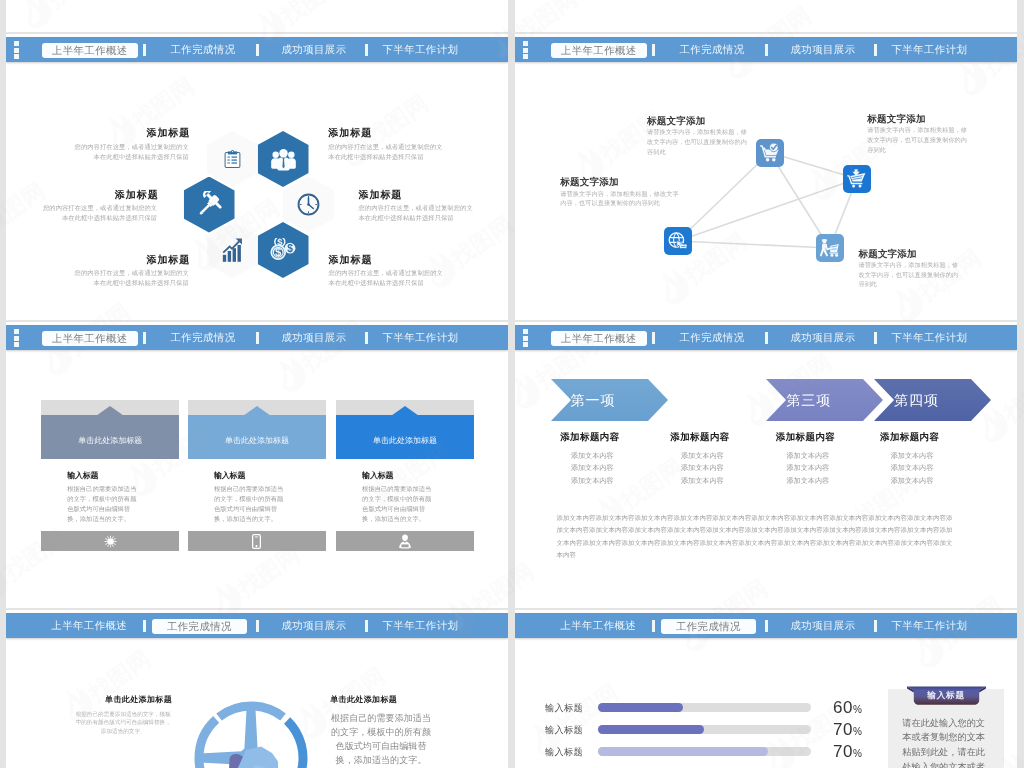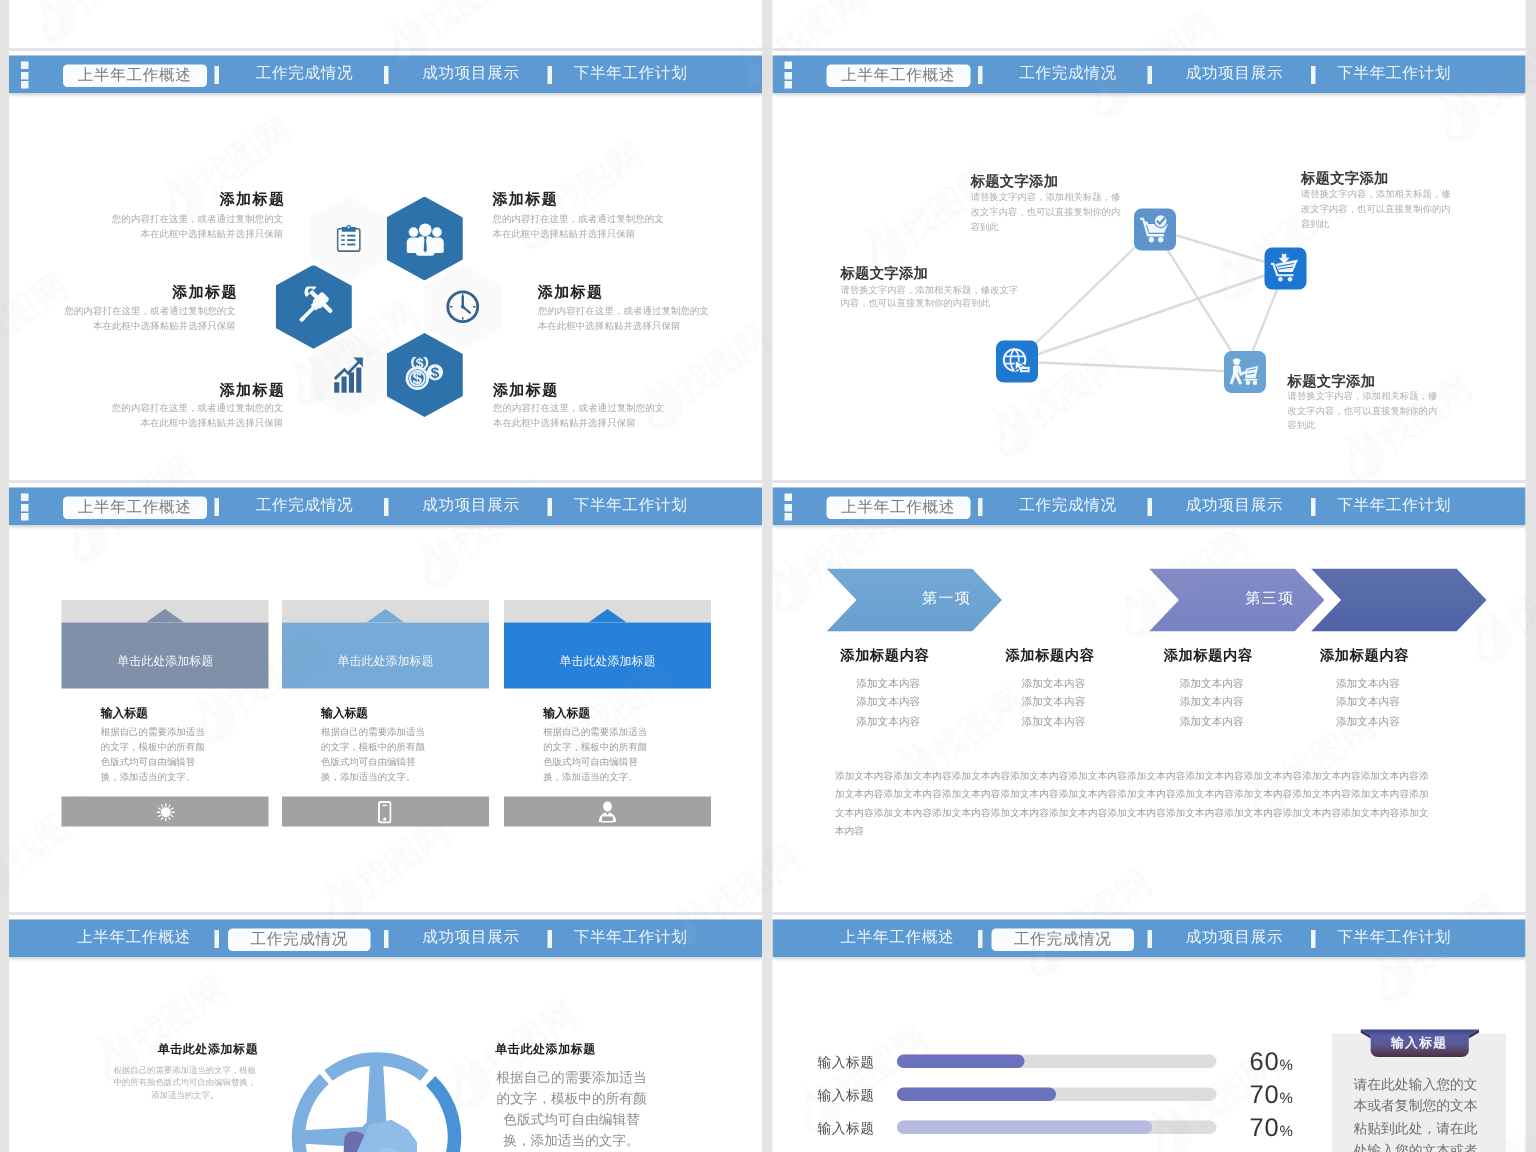--- a/index.html
+++ b/index.html
@@ -42,21 +42,21 @@
   .c3body{position:absolute;height:43.4px;}
   .c3cap{position:absolute;text-align:center;color:#f4f7fb;font-size:8px;}
   .c3bar{position:absolute;height:19.8px;background:#a2a2a2;
          display:flex;align-items:center;justify-content:center;}
   .c3t{position:absolute;font-size:8px;font-weight:bold;color:#1d1d1d;letter-spacing:-0.2px;}
   .c3b{position:absolute;font-size:6.3px;color:#9b9b9b;line-height:10px;letter-spacing:0px;}
 
   
   .arrow{position:absolute;height:42px;width:117px;}
   .arrow .lab{position:absolute;left:20px;top:0;width:77px;height:42px;line-height:42px;
-              text-align:right;color:#ffffff;font-size:10px;letter-spacing:1px;}
+              text-align:left;color:#ffffff;font-size:14px;letter-spacing:1px;}
   .s4h{position:absolute;font-size:9.5px;font-weight:bold;color:#1d1d1d;letter-spacing:.4px;white-space:nowrap;}
   .s4l{position:absolute;font-size:7.1px;color:#9a9a9a;white-space:nowrap;}
   .s4p{position:absolute;font-size:6.4px;color:#9b9b9b;line-height:12.6px;letter-spacing:.1px;}
 
   
   .s5t{position:absolute;font-size:8px;font-weight:bold;color:#1d1d1d;letter-spacing:.38px;white-space:nowrap;}
   .s5bL{position:absolute;font-size:5.6px;color:#b0b0b0;line-height:8.8px;text-align:center;letter-spacing:0px;}
   .s5bR{position:absolute;font-size:9.1px;color:#8c8c8c;line-height:14.2px;text-align:center;letter-spacing:0px;}
 
   
@@ -400,20 +400,21 @@
 <div class="arrow" style="left:359.0px;top:56.6px">
 <svg width="117" height="42" viewBox="0 0 117 42" style="position:absolute;left:0;top:0">
           <defs>
             <linearGradient id="ag3" x1="0" y1="0" x2="0" y2="1">
               <stop offset="0" stop-color="#4f63a5" stop-opacity="0.92"></stop>
               <stop offset="1" stop-color="#4f63a5"></stop>
             </linearGradient>
           </defs>
           <path d="M0 0 H97 L117 21 L97 42 H0 L20 21 Z" fill="url(#ag3)"></path>
         </svg>
+<div class="lab">第四项</div>
 </div>
 <div class="s4h" style="left:45.2px;top:109.0px">添加标题内容</div>
 <div class="s4l" style="left:55.9px;top:128.6px">添加文本内容</div>
 <div class="s4l" style="left:55.9px;top:141.3px">添加文本内容</div>
 <div class="s4l" style="left:55.9px;top:154.0px">添加文本内容</div>
 <div class="s4h" style="left:155.3px;top:109.0px">添加标题内容</div>
 <div class="s4l" style="left:166.0px;top:128.6px">添加文本内容</div>
 <div class="s4l" style="left:166.0px;top:141.3px">添加文本内容</div>
 <div class="s4l" style="left:166.0px;top:154.0px">添加文本内容</div>
 <div class="s4h" style="left:260.8px;top:109.0px">添加标题内容</div>

